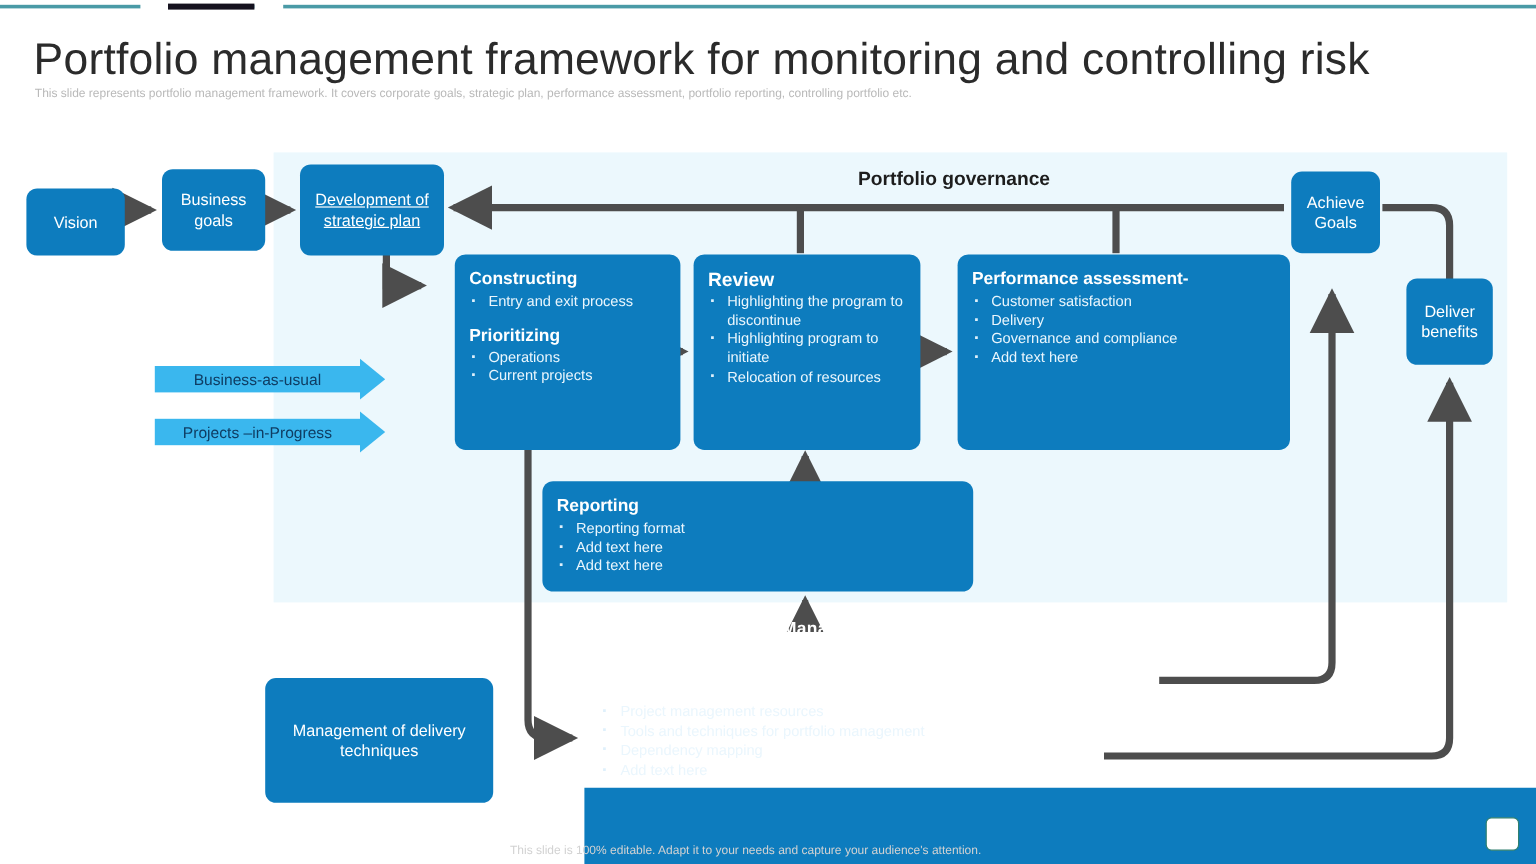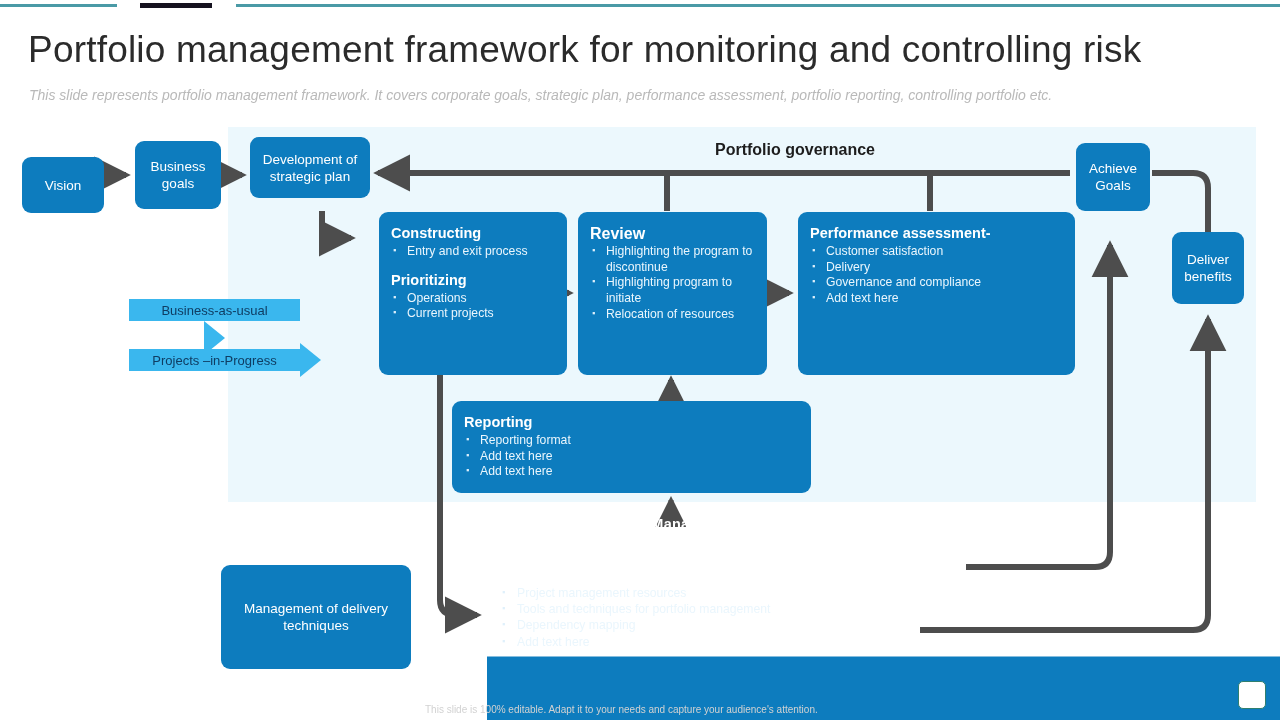--- a/index.html
+++ b/index.html
@@ -15,24 +15,23 @@
   .topbar-gapL{position:absolute;left:117px;top:0px;width:24px;height:12px;background:#ffffff;}
   .topbar-gapR{position:absolute;left:212px;top:0px;width:24px;height:12px;background:#ffffff;}
 
   
   .page-title{
     position:absolute;left:28px;top:28px;width:1150px;
     font-size:37px;line-height:44px;color:#2b2b2b;font-weight:400;
     letter-spacing:.2px;white-space:nowrap;
   }
   .page-subtitle{
-    position:absolute;left:29px;top:88px;width:1000px;
-    font-size:14px;line-height:14px;color:#b9b9b9;font-weight:400;
+    position:absolute;left:29px;top:72px;width:1000px;
+    font-size:10px;line-height:14px;color:#b9b9b9;font-weight:400;
     white-space:nowrap;
-    font-style:italic;
   }
   .footer-note{
     position:absolute;left:425px;top:703px;width:460px;
     font-size:10px;line-height:13px;color:#d2d2d2;text-align:left;white-space:nowrap;
   }
   .corner-box{
     position:absolute;left:1238px;top:681px;width:26px;height:26px;
     border:1.4px solid #2f7f6f;border-radius:5px;background:#fff;
   }
 
@@ -61,21 +60,21 @@
     color:#eaf6fd;font-weight:400;
   }
   .node li:before{
     content:"\25AA";position:absolute;left:2px;top:-1px;font-size:9px;color:#dff0fb;
   }
   .node .gap{height:11px;}
 
   
   #n-vision        {left:22px; top:52px; width:82px;  height:56px;}
   #n-bizgoals      {left:135px;top:36px; width:86px;  height:68px;}
-  #n-devplan       {left:250px;top:32px; width:120px; height:61px;}
+  #n-devplan       {left:250px;top:32px; width:120px; height:76px;text-decoration:underline;}
   #n-constructing  {left:361px;top:107px;width:188px; height:163px;margin-left:18px;}
   #n-review        {left:578px;top:107px;width:189px; height:163px;}
   #n-performance   {left:798px;top:107px;width:277px; height:163px;}
   #n-reporting     {left:452px;top:296px;width:359px; height:92px;}
   #n-achieve       {left:1076px;top:38px;width:74px;  height:68px;}
   #n-deliver       {left:1172px;top:127px;width:72px; height:72px;}
   #n-mgmtdelivery  {left:221px;top:460px;width:190px; height:104px;}
 
   #n-constructing .hd{font-size:14.5px;}
   #n-performance  .hd{font-size:14.5px;}
@@ -84,21 +83,21 @@
   
   .lbarrow{position:absolute;display:flex;align-items:center;}
   .lbarrow .body{
     background:#3ab7ee;height:22px;display:flex;align-items:center;justify-content:center;
     color:#0f3d63;font-size:13px;white-space:nowrap;padding:0 6px;box-sizing:border-box;
   }
   .lbarrow .head{
     width:0;height:0;border-top:17px solid transparent;border-bottom:17px solid transparent;
     border-left:21px solid #3ab7ee;
   }
-  #a-bau  {left:129px;top:194px;flex-direction:column;}
+  #a-bau  {left:129px;top:194px;}
   #a-bau  .body{width:171px;}
   #a-pip  {left:129px;top:238px;}
   #a-pip  .body{width:171px;}
 
   
   #manage-risks{position:absolute;left:311px;top:395px;width:775px;height:48px;}
   #manage-risks .mr-label{
     position:absolute;left:0;top:0;width:775px;height:48px;
     display:flex;align-items:center;justify-content:center;
     color:#ffffff;font-weight:700;font-size:14.5px;letter-spacing:.2px;
@@ -250,21 +249,21 @@
     </div>
     <div class="lbarrow" id="a-pip">
       <div class="body">Projects –in-Progress</div>
       <div class="head"></div>
     </div>
 
     <div id="manage-risks">
       <svg viewBox="0 0 775 48" width="775" height="48">
         <polygon points="0,24 34,2 34,13 741,13 741,2 775,24 741,46 741,35 34,35 34,46" fill="#1c2359"></polygon>
       </svg>
-      <div class="mr-label">Manage risks</div>
+      <div class="mr-label">Manage slide</div>
     </div>
 
     <div id="dev-chevron">
       <svg viewBox="0 0 445 128" width="445" height="128">
         <polygon points="0,0 370,0 445,64 370,128 0,128" fill="#0d7cbe"></polygon>
       </svg>
       <div class="dc-text">
         <div class="hd">Development, Monitor &amp; Control the Portfolio</div>
         <ul>
           <li>Project management resources</li>

